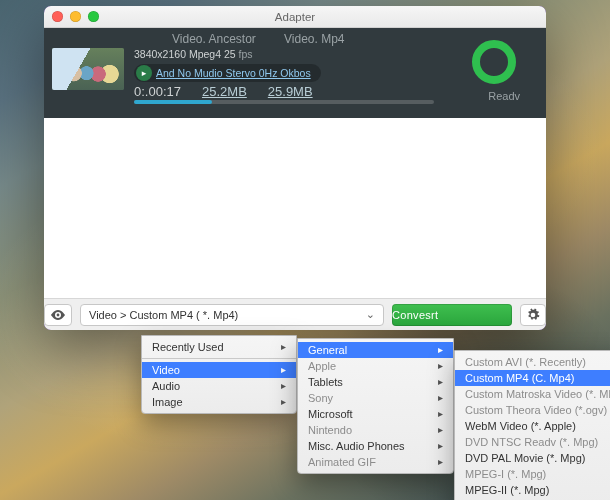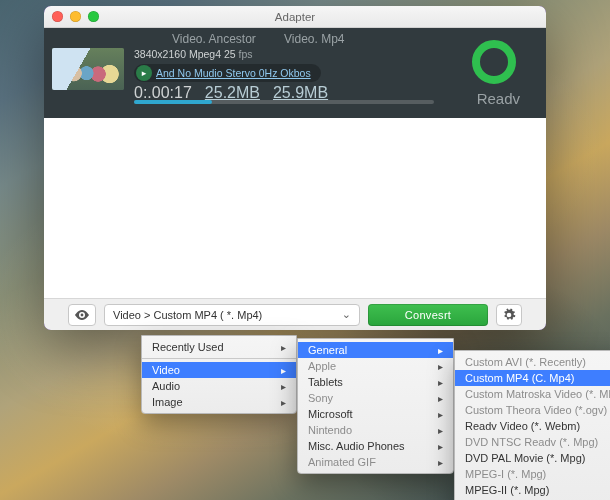--- a/index.html
+++ b/index.html
@@ -30,35 +30,35 @@
     radial-gradient(circle at 30% 60%,#d7bfa3 14%,transparent 15%),
     radial-gradient(circle at 48% 60%,#6aa5c6 15%,transparent 16%),
     radial-gradient(circle at 64% 62%,#c96a7c 14%,transparent 15%),
     radial-gradient(circle at 80% 62%,#e7d895 14%,transparent 15%),
     linear-gradient(#66805c,#4a6254);
   }
   .res { position:absolute; left:90px; top:20px; font-size:10.5px; color:#cfd3d4; }
   .playrow { position:absolute; left:90px; top:36px; display:flex; align-items:center; gap:4px; background:rgba(0,0,0,.25); border-radius:10px; padding:1px 10px 1px 2px; }
   .playicon { width:16px;height:16px;border-radius:50%; background:#2a7c48; display:flex;align-items:center;justify-content:center;color:#fff;font-size:9px; }
   .audiotxt { font-size:10.5px; color:#8fc8ee; text-decoration:underline; }
-  .bottombar { position:absolute; left:90px; top:56px; display:flex; align-items:center; gap:13px; font-size:16px; }
+  .bottombar { position:absolute; left:90px; top:56px; display:flex; align-items:center; gap:21px; font-size:13px; }
   .progress { position:absolute; left:90px; top:72px; width:300px; height:4px; background:rgba(255,255,255,.18); border-radius:2px; }
   .progress::before { content:""; position:absolute; left:0; top:0; height:100%; width:26%; background:#2fa7cf; border-radius:2px; }
   .ring { position:absolute; right:30px; top:12px; width:44px; height:44px; border-radius:50%; border:8px solid #2fbf4f; }
-  .ready { position:absolute; right:26px; top:62px; font-size:15px; color:#9aa2a5; }
+  .ready { position:absolute; right:26px; top:62px; font-size:11px; color:#9aa2a5; }
   .workspace { height:180px; background:#fff; }
-  .footer { height:32px; background:#efefef; border-top:1px solid #d7d7d7; display:flex; align-items:center; padding:0 24px; gap:8px; }
+  .footer { height:32px; background:#efefef; border-top:1px solid #d7d7d7; display:flex; align-items:center; padding:0 0; gap:8px; }
   .eye { width:28px;height:22px;border:1px solid #c7c7c7;border-radius:4px;background:#fff;display:flex;align-items:center;justify-content:center;color:#555;font-size:13px; }
   .pathselect { flex:1; height:22px; border:1px solid #c7c7c7; border-radius:4px; background:#fff; display:flex; align-items:center; padding:0 8px; font-size:11px; color:#333; position:relative; }
   .pathselect .chev { margin-left:auto; color:#666; }
-  .convert { width:120px; height:22px; border-radius:4px; background:linear-gradient(#3fbf4f,#2aa53c); color:#fff; font-size:11px; display:flex; align-items:center; justify-content:center; letter-spacing:.3px; box-shadow:inset 0 0 0 1px rgba(0,0,0,.15); }
+  .convert { width:120px; height:22px; border-radius:4px; background:linear-gradient(#3fbf4f,#2aa53c); color:#fff; font-size:11px; display:flex; align-items:center; letter-spacing:.3px; box-shadow:inset 0 0 0 1px rgba(0,0,0,.15); }
   .gear { width:26px;height:22px;border:1px solid #c7c7c7;border-radius:4px;background:#fff;display:flex;align-items:center;justify-content:center;color:#555;font-size:13px; }
 
   .menu { position:absolute; background:linear-gradient(#f5f5f5,#ececec); border:1px solid #b9b9b9; border-radius:0 0 4px 4px; box-shadow:0 10px 26px rgba(0,0,0,.35); padding:3px 0; font-size:11px; color:#333; }
-  .menu .item { display:flex; align-items:center; padding:2px 10px; white-space:nowrap; position:relative; }
+  .menu .item { display:flex; padding:2px 10px; white-space:nowrap; position:relative; }
   .menu .item .arrow { margin-left:auto; padding-left:18px; color:#555; font-size:10px; }
   .menu .sep { height:1px; background:#c9c9c9; margin:3px 0; }
   .menu .item.hl { background:#3e7eff; color:#fff; }
   .menu .item.hl .arrow{color:#fff}
   .menu .item.dim { color:#8c8c8c; }
 
   #m1 { left:97px; top:329px; width:156px; }
   #m2 { left:253px; top:332px; width:157px; }
   #m3 { left:410px; top:344px; width:196px; }
   #m3 .item { padding-right:14px; }
@@ -186,21 +186,21 @@
     <div class="item hl">
         <span>Custom MP4 (C. Mp4)</span>
       </div>
     <div class="item dim">
         <span>Custom Matroska Video (*. Mkv)</span>
       </div>
     <div class="item dim">
         <span>Custom Theora Video (*.ogv)</span>
       </div>
     <div class="item">
-        <span>Readv Video (*. Webm)</span>
+        <span>WebM Video (*. Apple)</span>
       </div>
     <div class="item dim">
         <span>DVD NTSC Readv (*. Mpg)</span>
       </div>
     <div class="item">
         <span>DVD PAL Movie (*. Mpg)</span>
       </div>
     <div class="item dim">
         <span>MPEG-I (*. Mpg)</span>
       </div>

